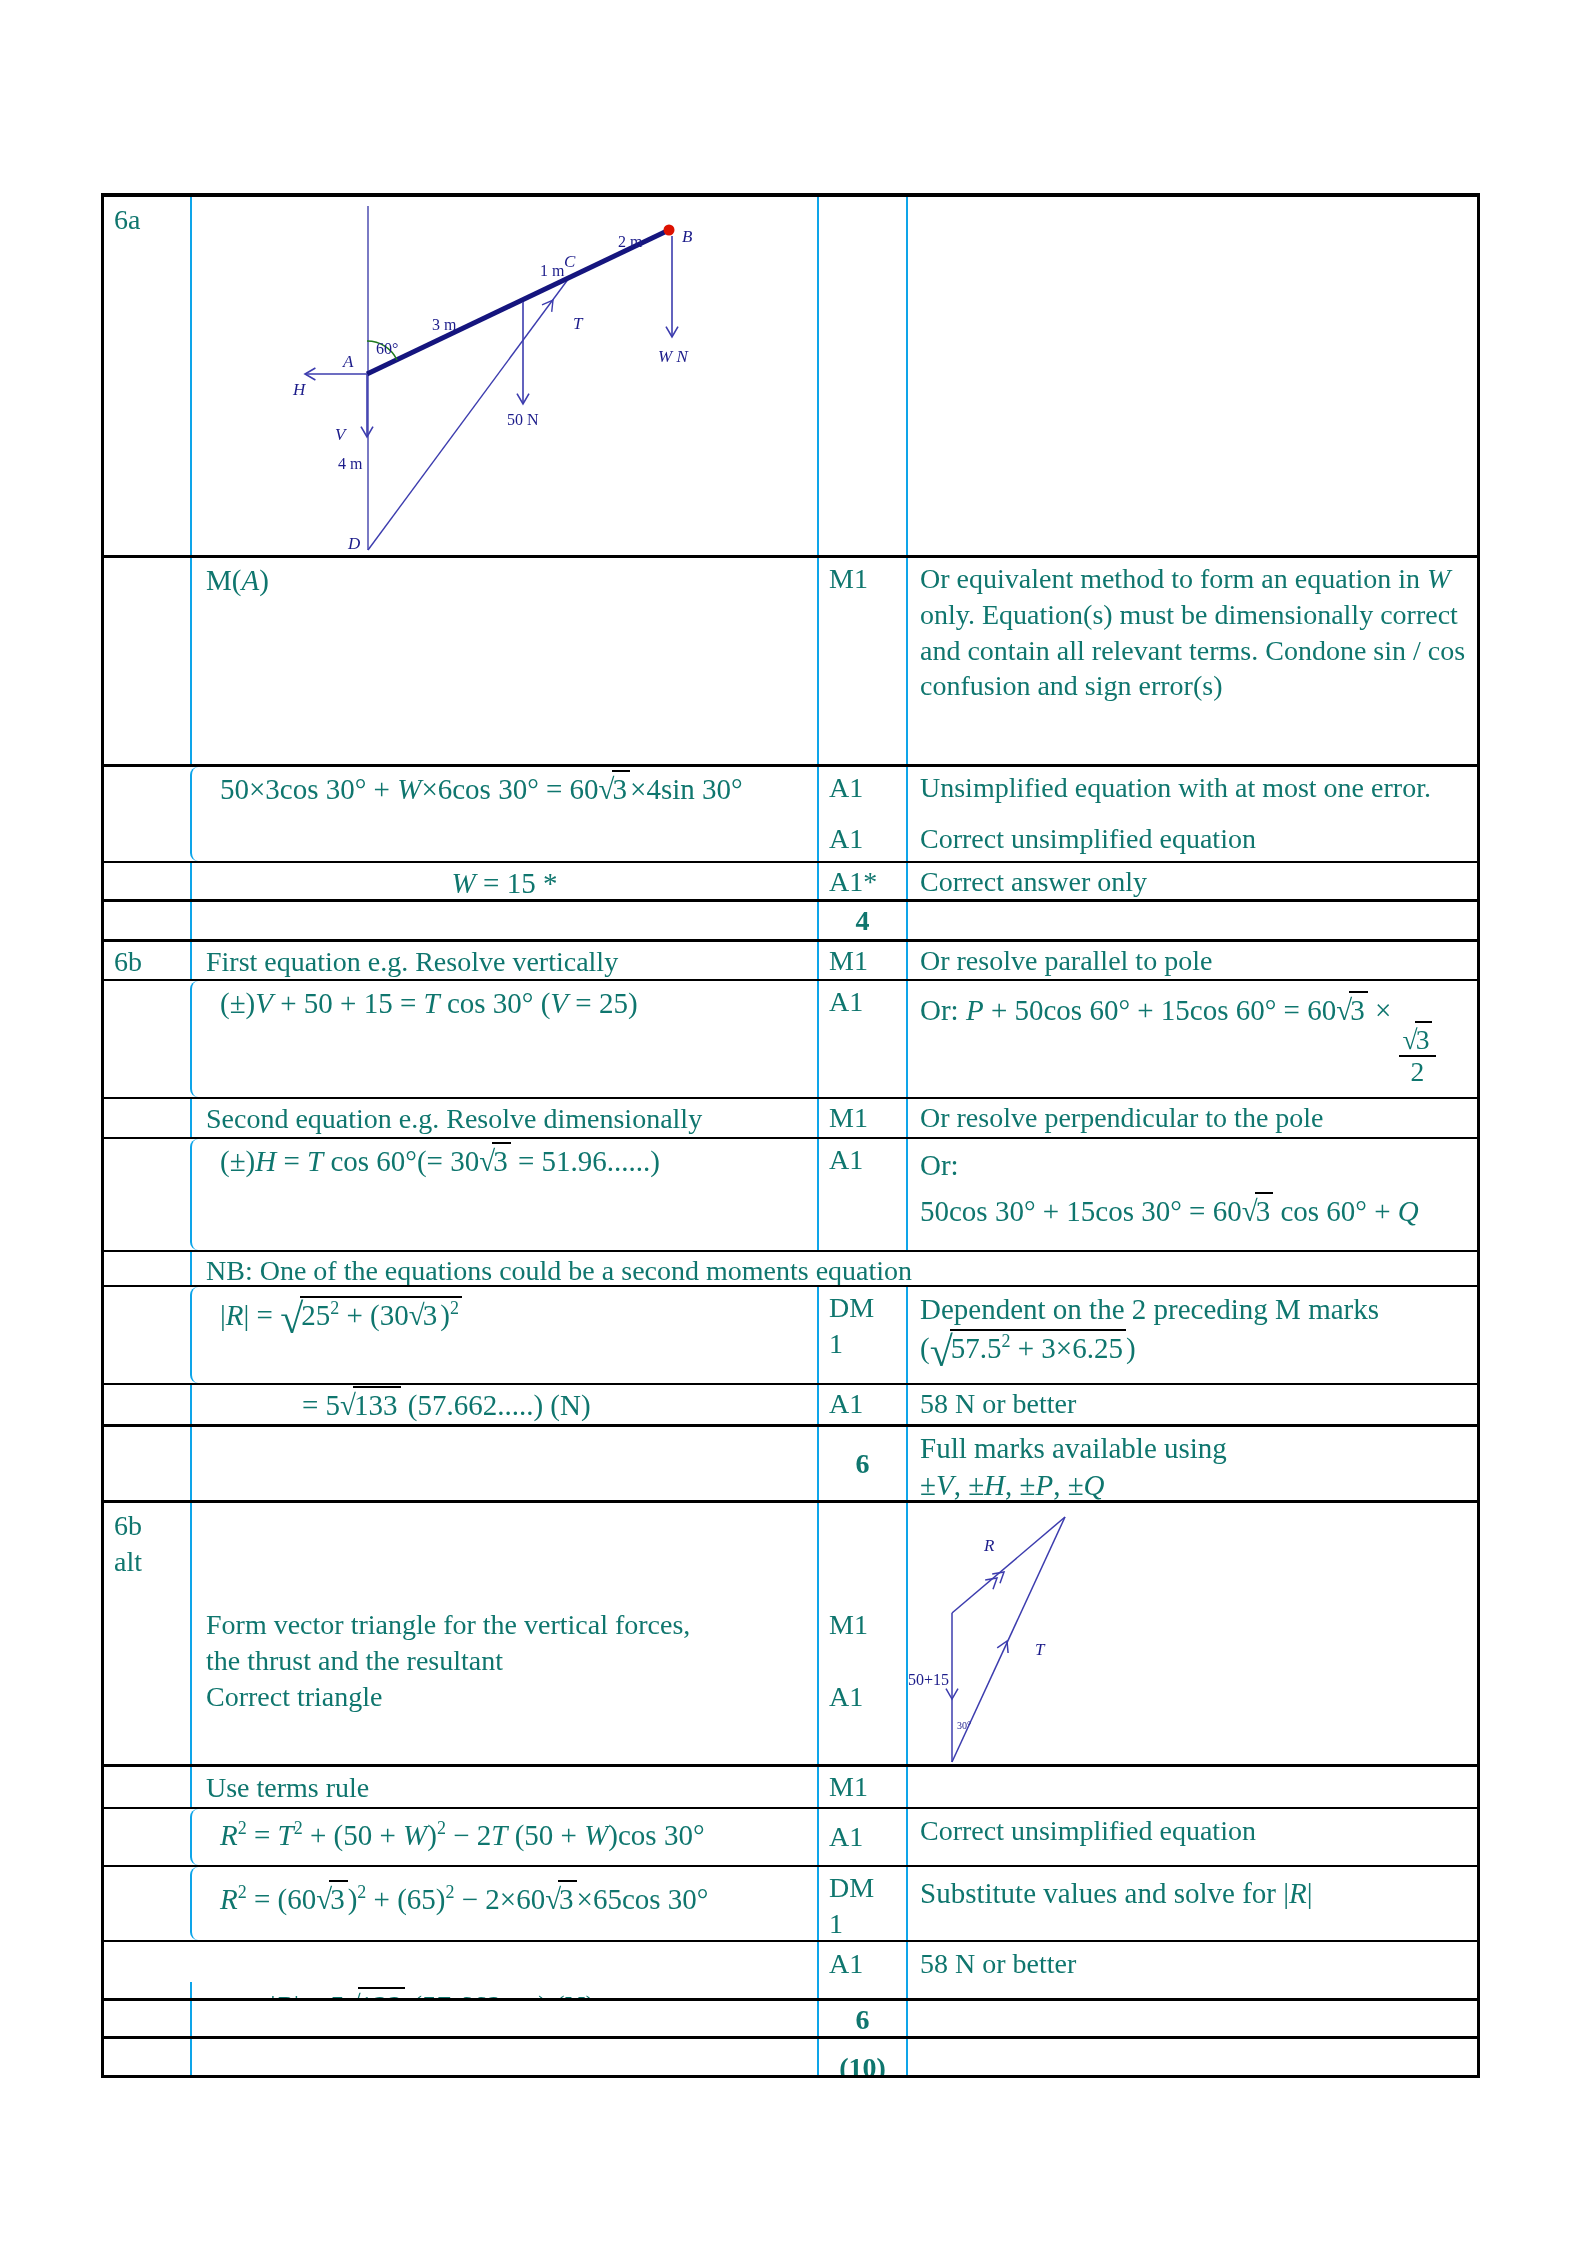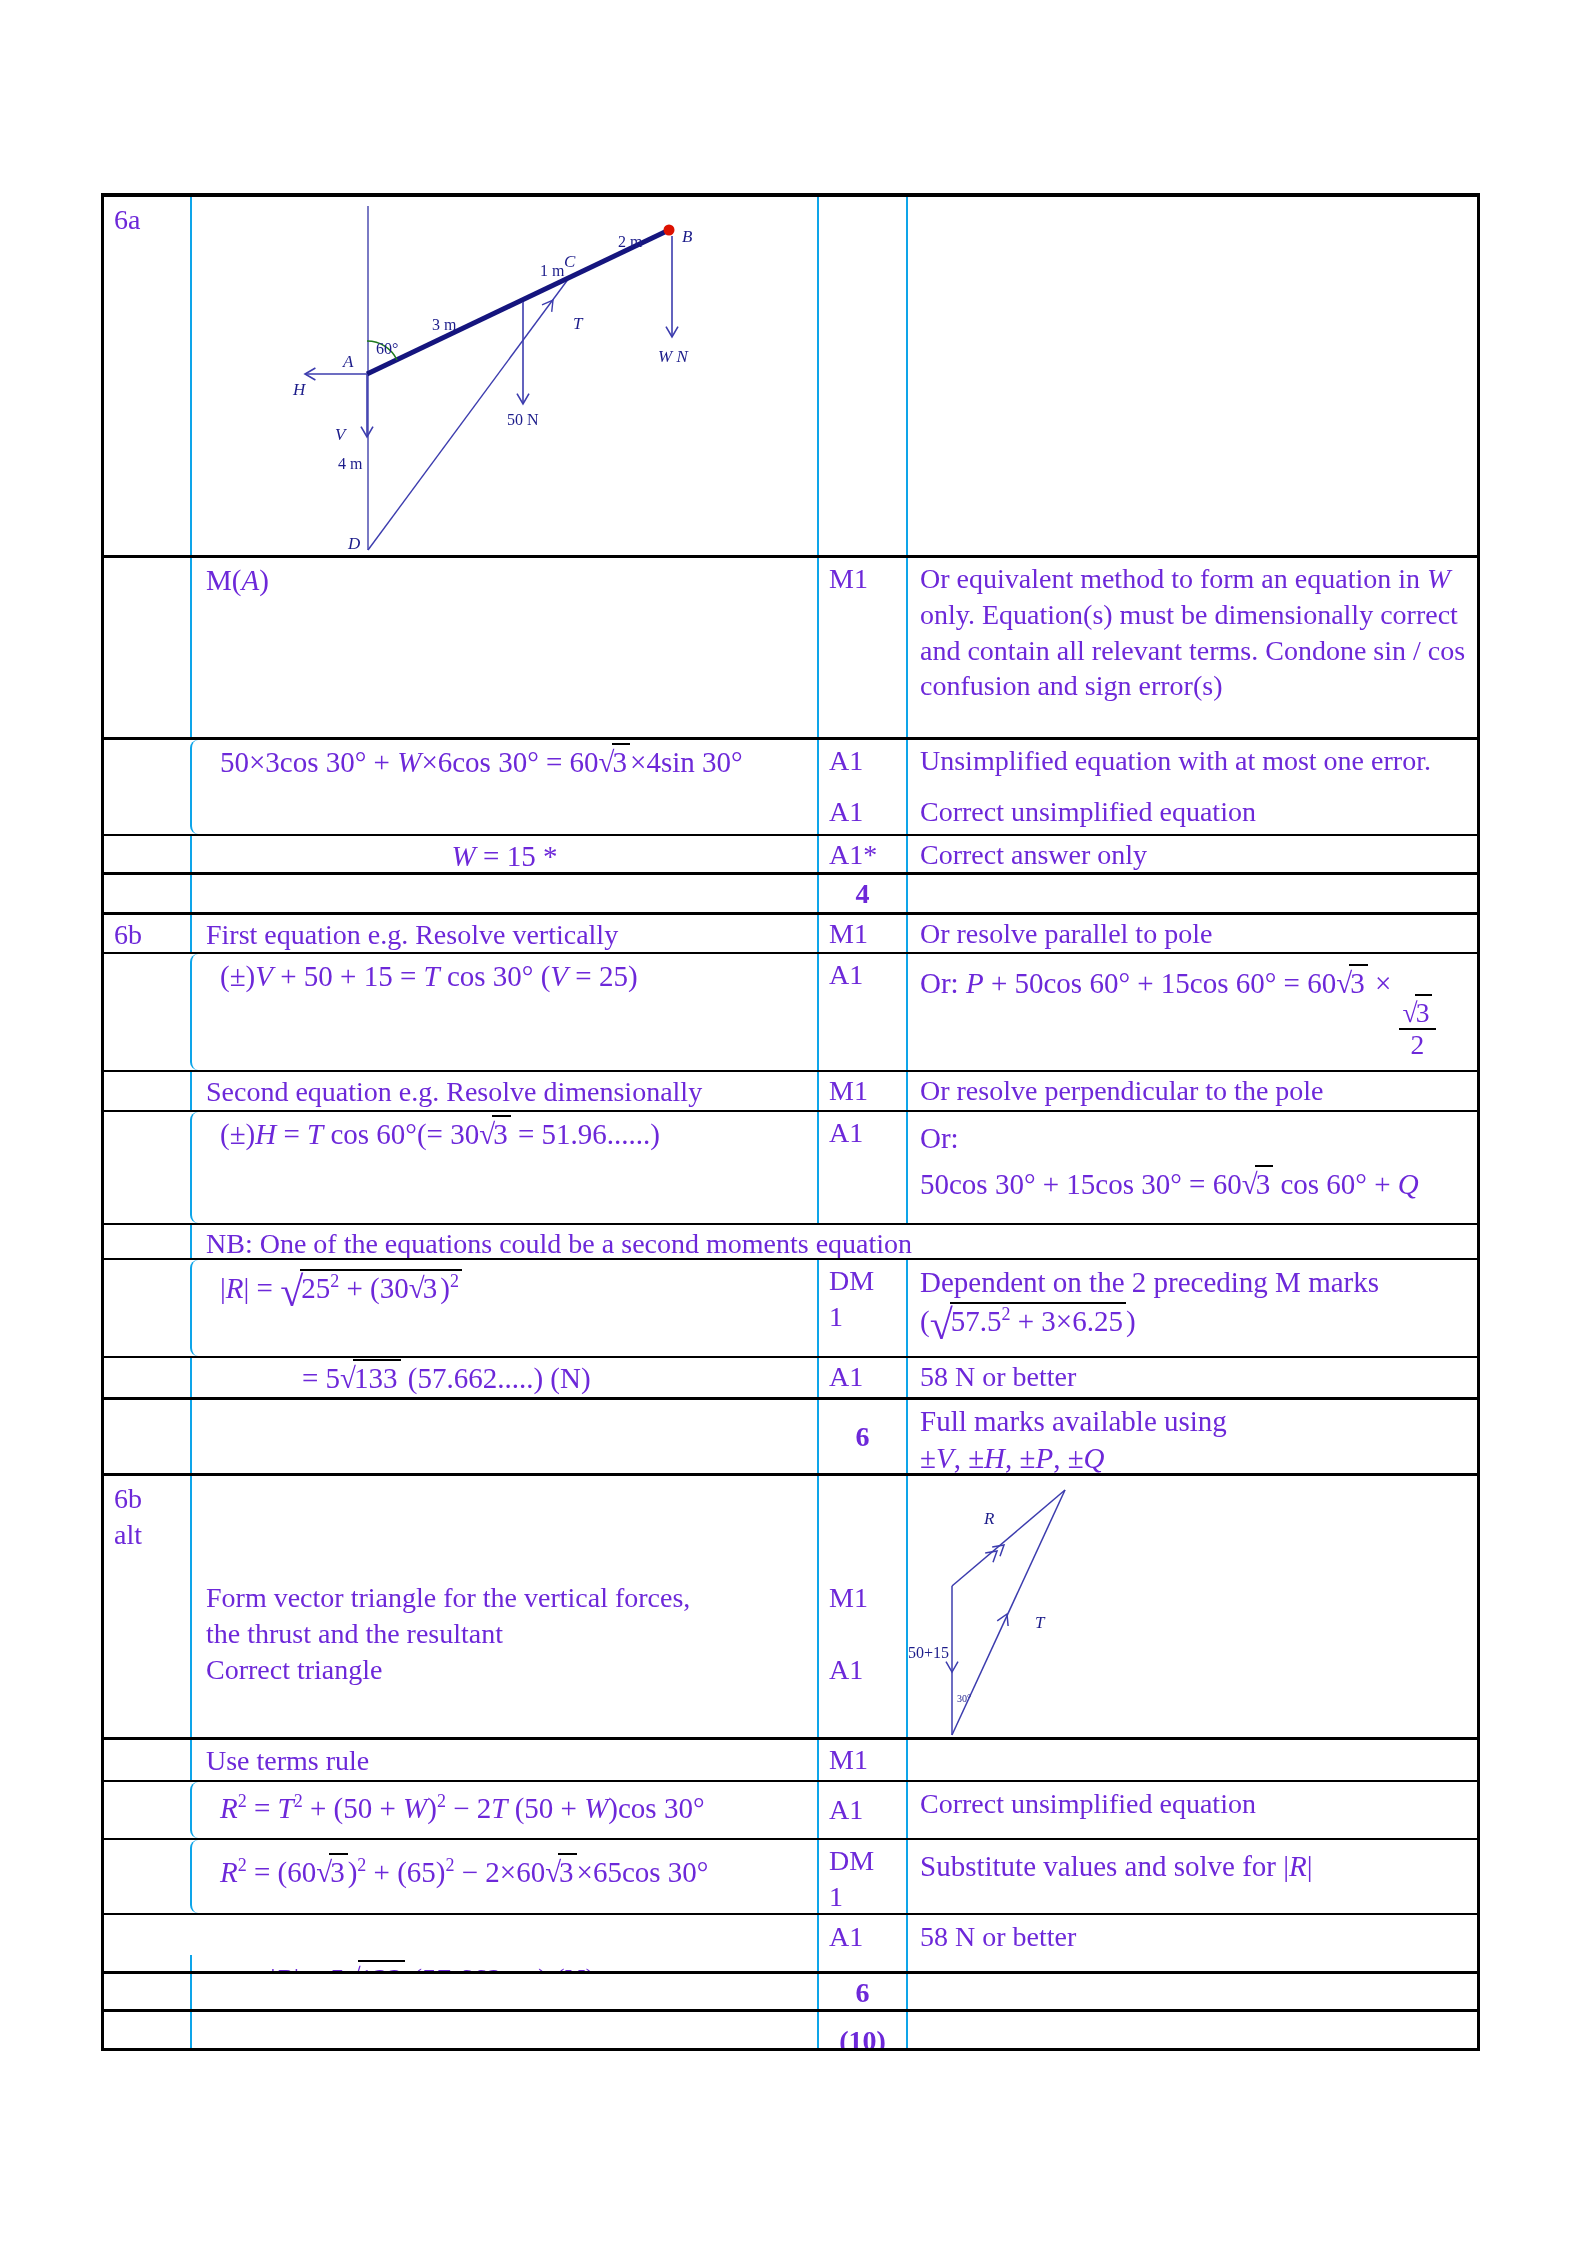--- a/index.html
+++ b/index.html
@@ -1,17 +1,17 @@
 <!DOCTYPE html>
 <html><head>
 <meta charset="utf-8">
 <style>
   html,body{margin:0;padding:0;background:#ffffff;}
   .page{position:relative;width:1588px;height:2244px;background:#ffffff;
-        font-family:"Liberation Serif",serif;color:#6d28d9;}
+        font-family:"Liberation Serif",serif;color:#0f766e;}
   .mstable{position:absolute;left:101px;top:193px;width:1379px;
            border:3px solid #000;border-top-width:4px;box-sizing:border-box;background:#fff;}
   .row{display:flex;box-sizing:border-box;}
   .row.n{border-top:2px solid #000;}
   .row.t{border-top:3.5px solid #000;}
   .cell{box-sizing:border-box;overflow:hidden;font-size:28px;line-height:1.28;}
   .cell + .cell{border-left:2px solid #0ea5e9;}
   .c-q{width:86px;padding:5px 0 0 10px;}
   .c-w{width:627px;padding:4px 0 0 14px;}
   .c-m{width:89px;padding:3px 0 0 10px;}
@@ -88,21 +88,21 @@
           <text x="315" y="228" class="dmeas">50 N</text>
           <text x="143" y="243" class="dlabel">V</text>
           <text x="146" y="272" class="dmeas">4 m</text>
           <text x="156" y="352" class="dlabel">D</text>
         </svg>
       </div>
       <div class="cell c-m"></div>
       <div class="cell c-n"></div>
     </div>
 
-    <div class="row t" style="height:182px">
+    <div class="row t" style="height:209px">
       <div class="cell c-q"></div>
       <div class="cell c-w math">
         <span>M(<i>A</i>)</span>
       </div>
       <div class="cell c-m">
         <span>M1</span>
       </div>
       <div class="cell c-n">
         <span>Or equivalent method to form an equation in <i>W</i> only. Equation(s) must be dimensionally correct and contain all relevant terms. Condone sin / cos confusion and sign error(s)</span>
       </div>

